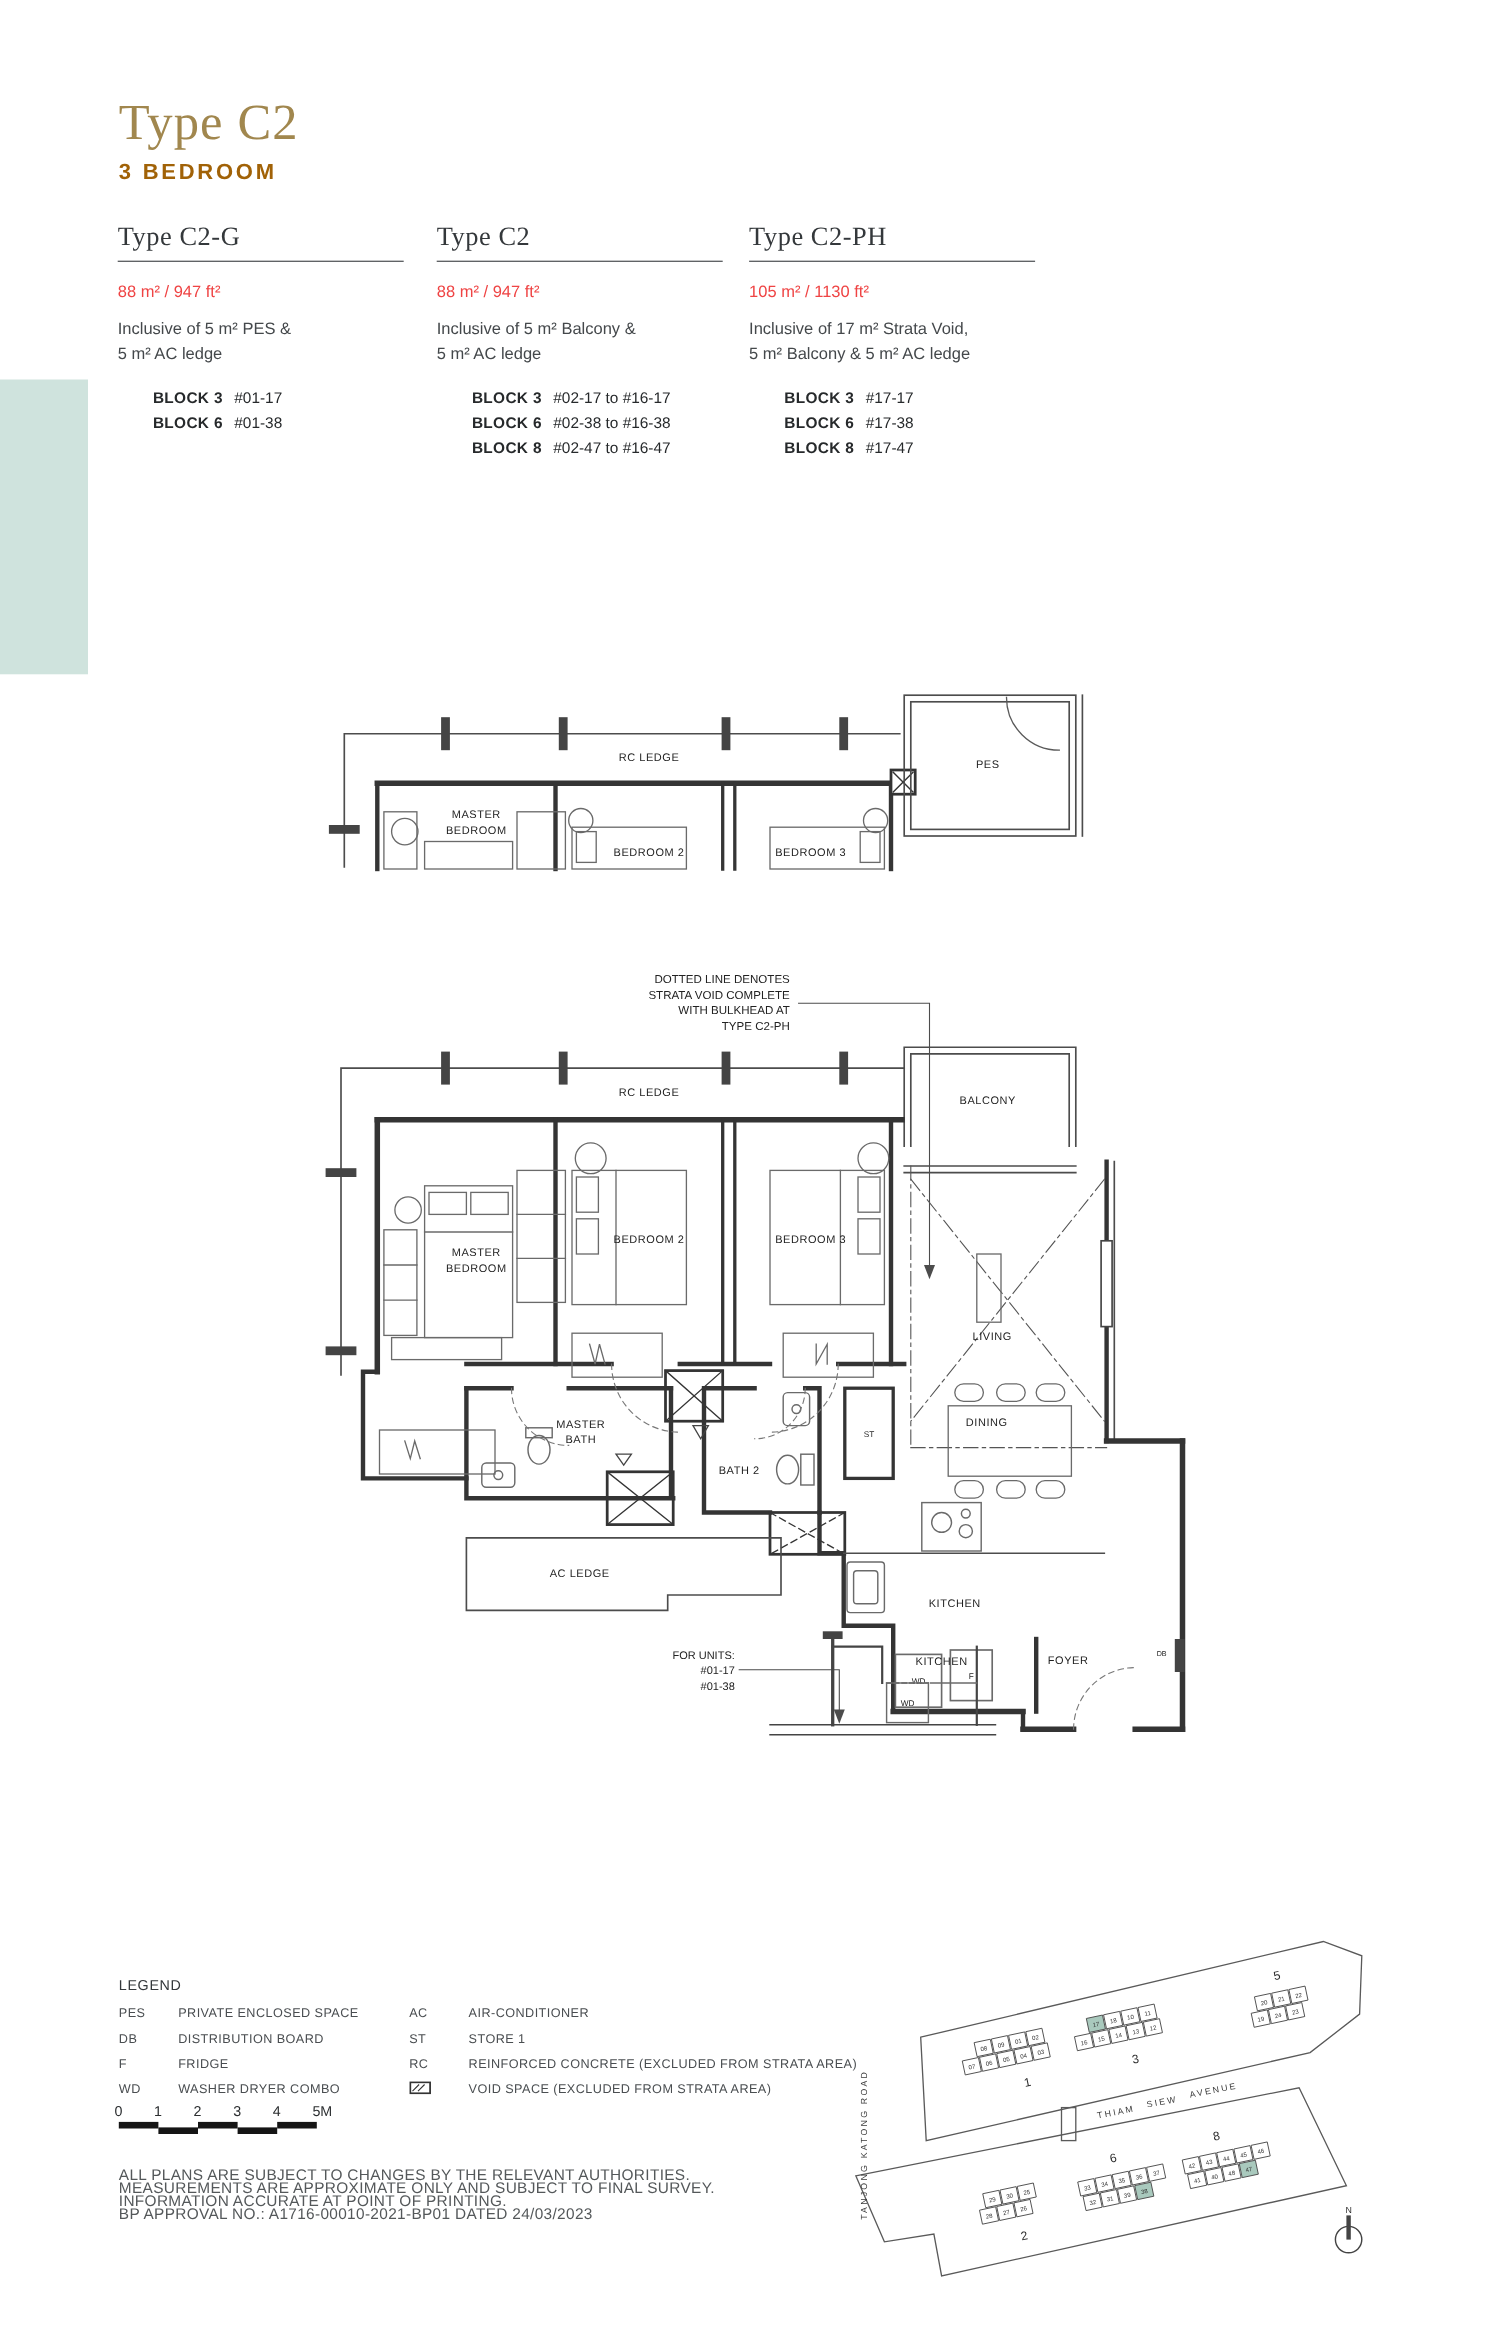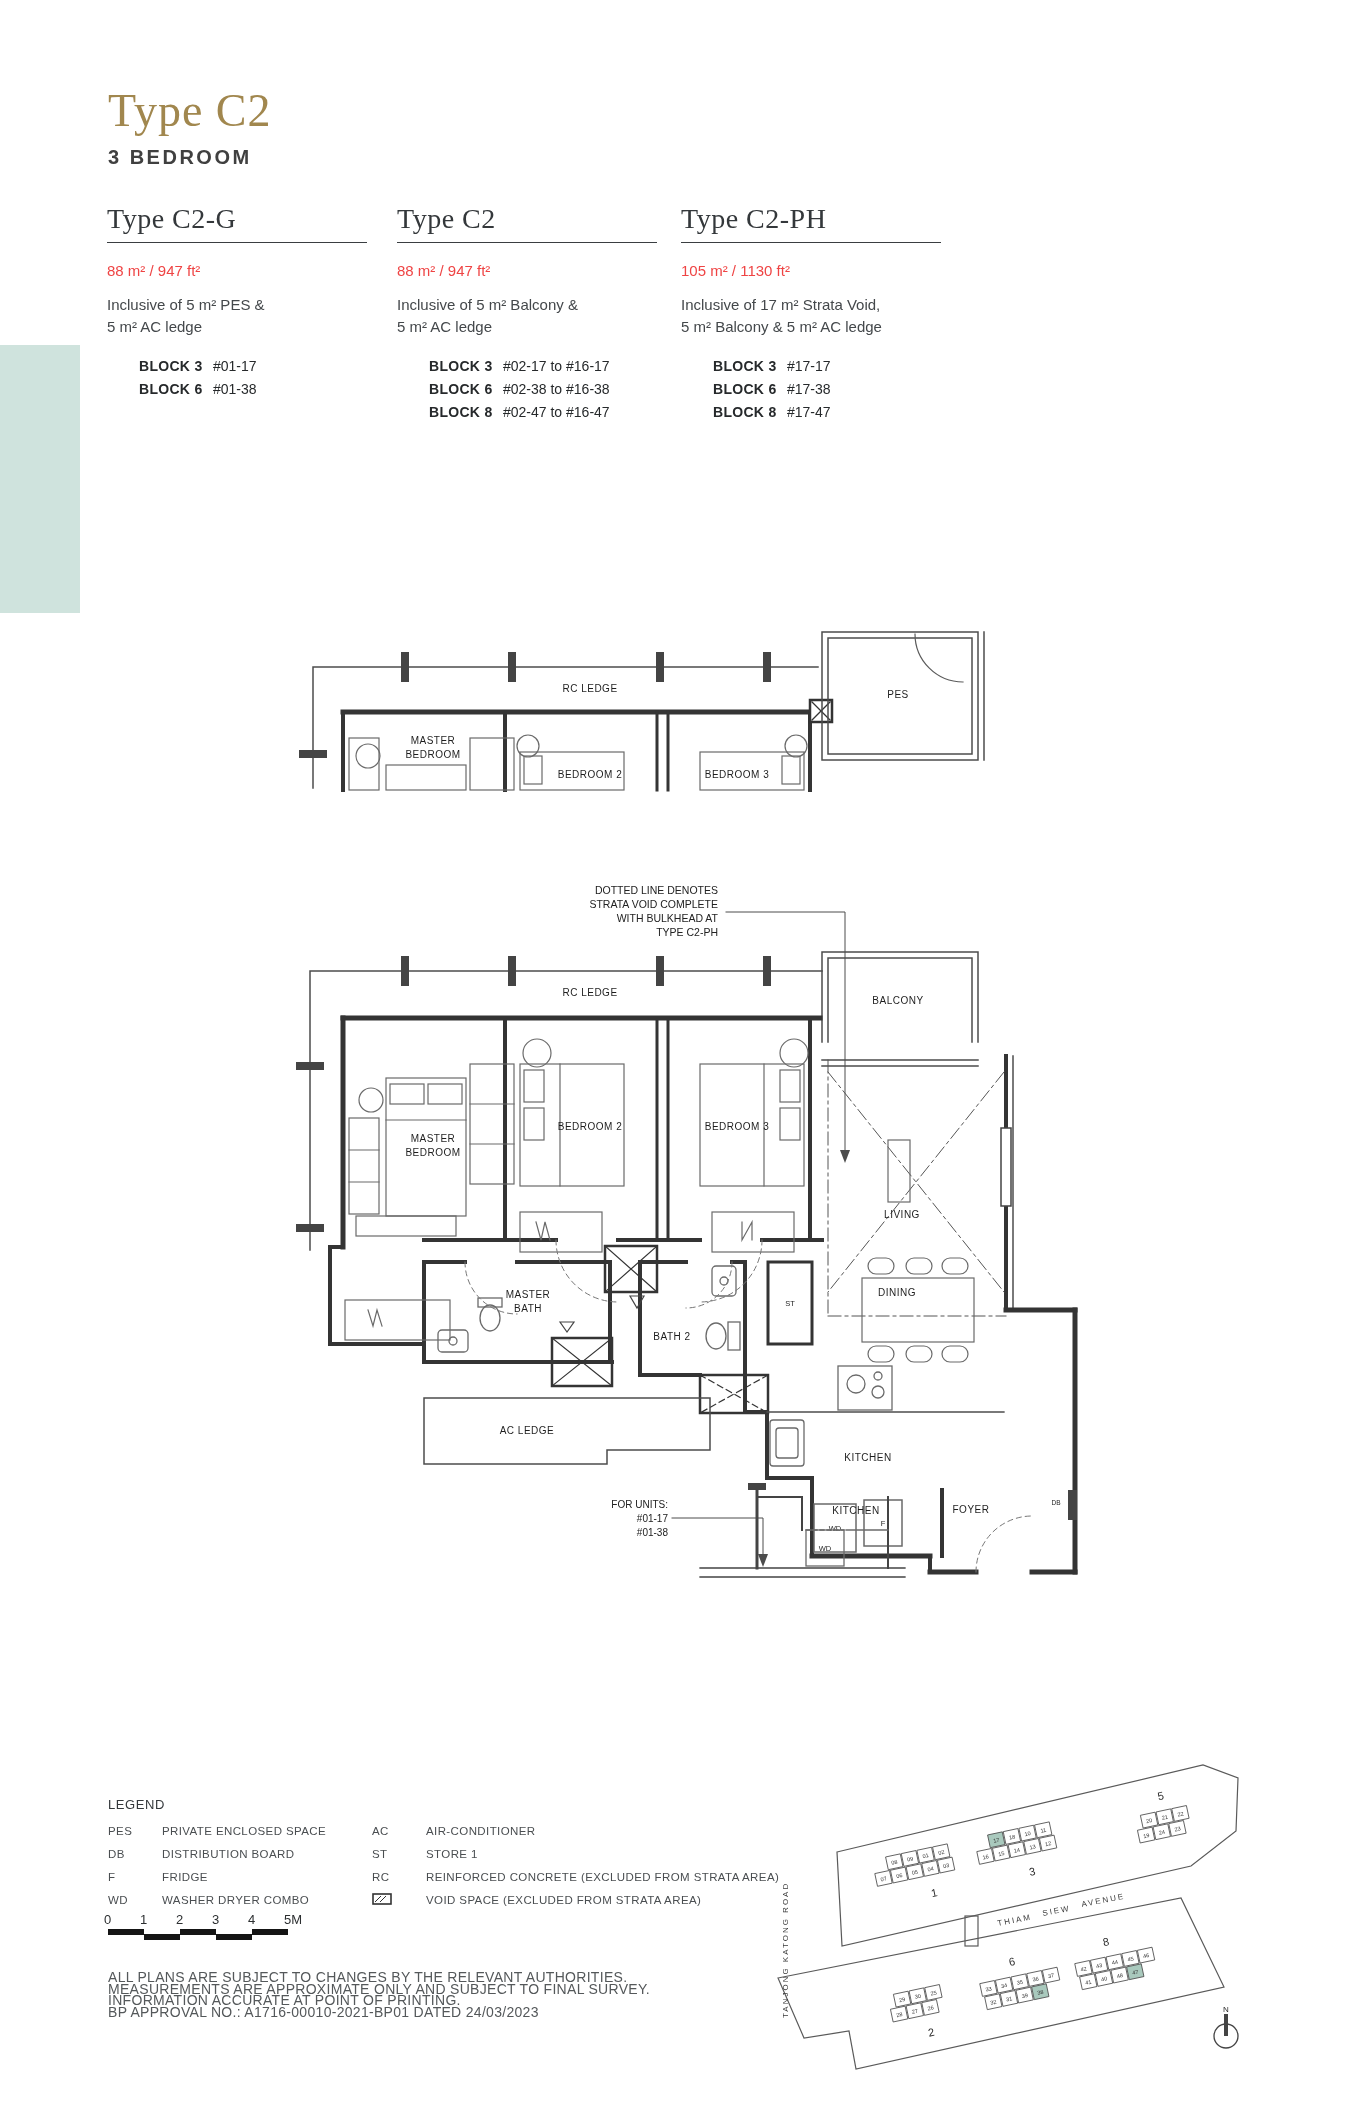--- a/index.html
+++ b/index.html
@@ -2,23 +2,23 @@
 <html><head>
 <meta charset="utf-8">
 <style>
   html,body{margin:0;padding:0;background:#ffffff;}
   .page{position:relative;width:1359px;height:2126px;background:#fff;
         font-family:"Liberation Sans",sans-serif;color:#4a4e51;overflow:hidden;border-radius:13px;}
   .accent-bar{position:absolute;left:0;top:345px;width:80px;height:268px;background:#cfe3dd;}
   .title{position:absolute;left:108px;top:84px;font-family:"Liberation Serif",serif;
          font-size:46px;font-weight:400;color:#a1874e;letter-spacing:1px;}
   .subtitle{position:absolute;left:108px;top:146px;font-size:20px;font-weight:bold;
-            color:#404040;letter-spacing:2.5px;}
+            color:#a16207;letter-spacing:2.5px;}
   .variant{position:absolute;top:203px;width:260px;}
-  .vh{margin:0;font-family:"Liberation Serif",serif;font-size:28px;font-weight:400;color:#34383b;letter-spacing:.5px;}
+  .vh{margin:0;font-family:"Liberation Serif",serif;font-size:24px;font-weight:400;color:#34383b;letter-spacing:.5px;}
   .vrule{border-bottom:1.5px solid #3a3e41;margin-top:7px;}
   .varea{margin-top:19px;font-size:15px;color:#ef4444;}
   .vincl{margin-top:15px;font-size:15px;line-height:22px;color:#44484b;}
   .vblocks{margin-top:20px;}
   .brow{display:flex;font-size:14px;line-height:16px;margin-bottom:7px;color:#26292b;padding-left:32px;}
   .bname{font-weight:bold;width:74px;letter-spacing:.3px;}
   .legend-title{position:absolute;left:108px;top:1797px;font-size:13px;font-weight:normal;
                 color:#34383b;letter-spacing:.6px;}
   .legend-col{position:absolute;top:1824px;font-size:11.5px;letter-spacing:.4px;color:#4a4e51;}
   .legend-col .lrow{display:flex;align-items:center;height:13px;margin-bottom:10px;}

